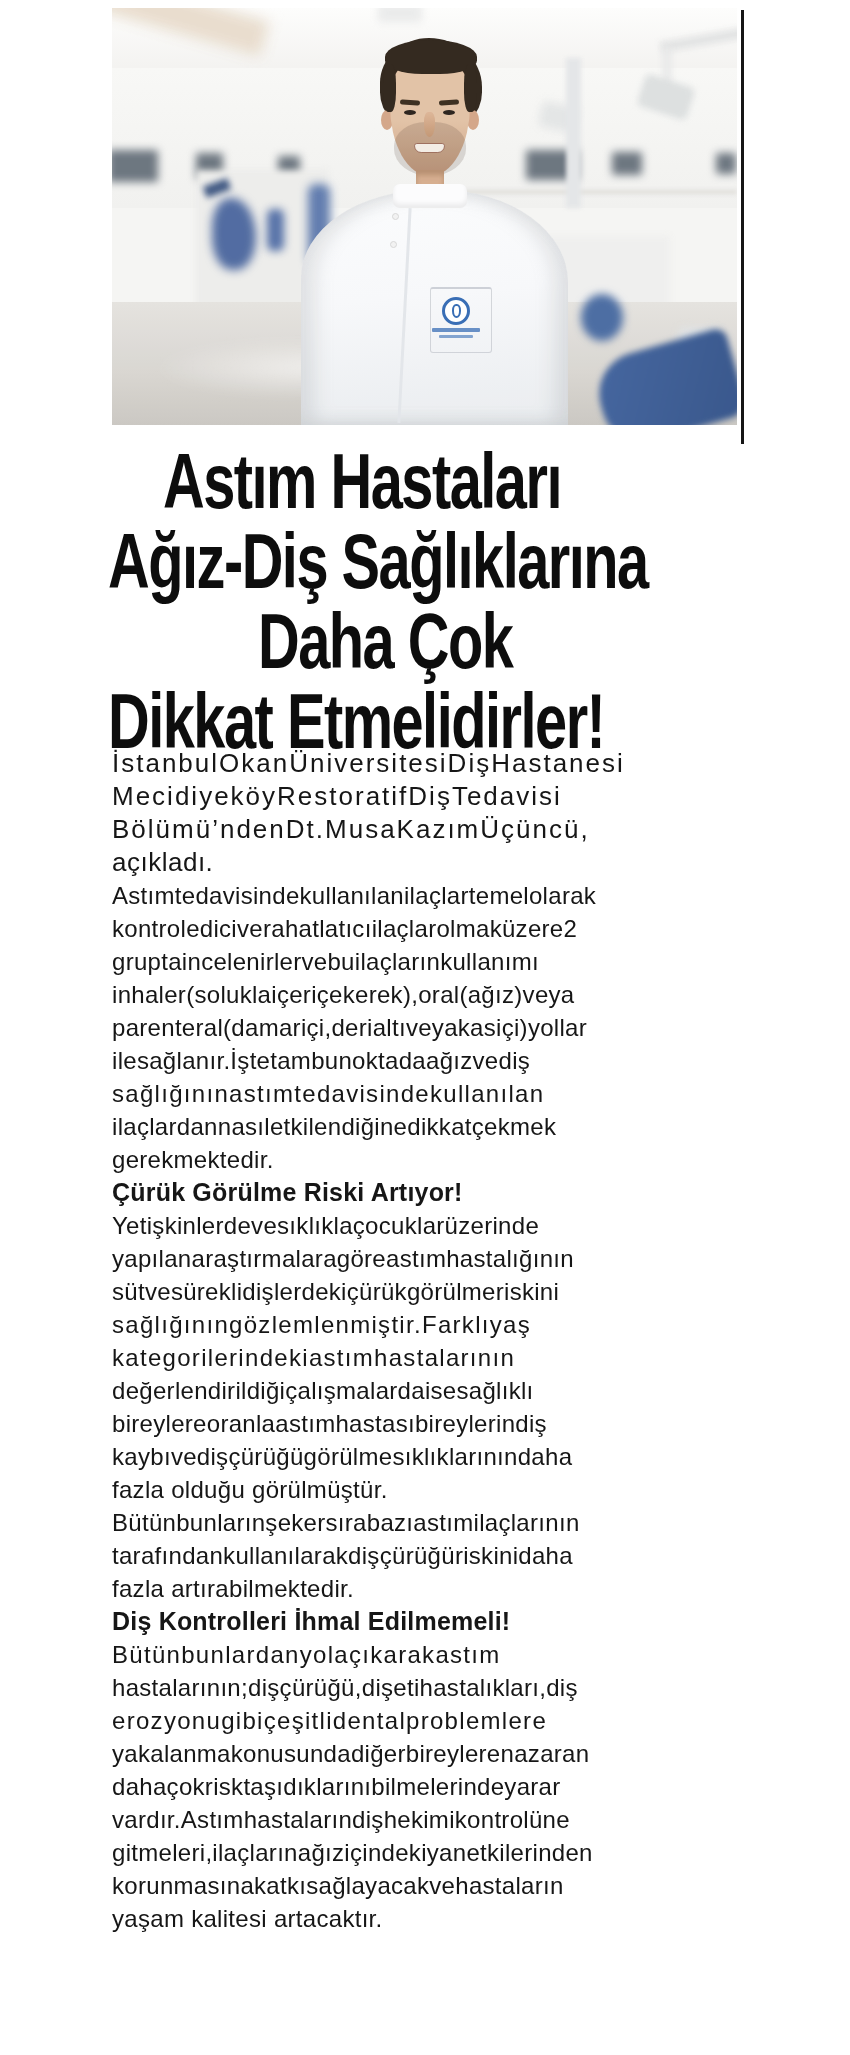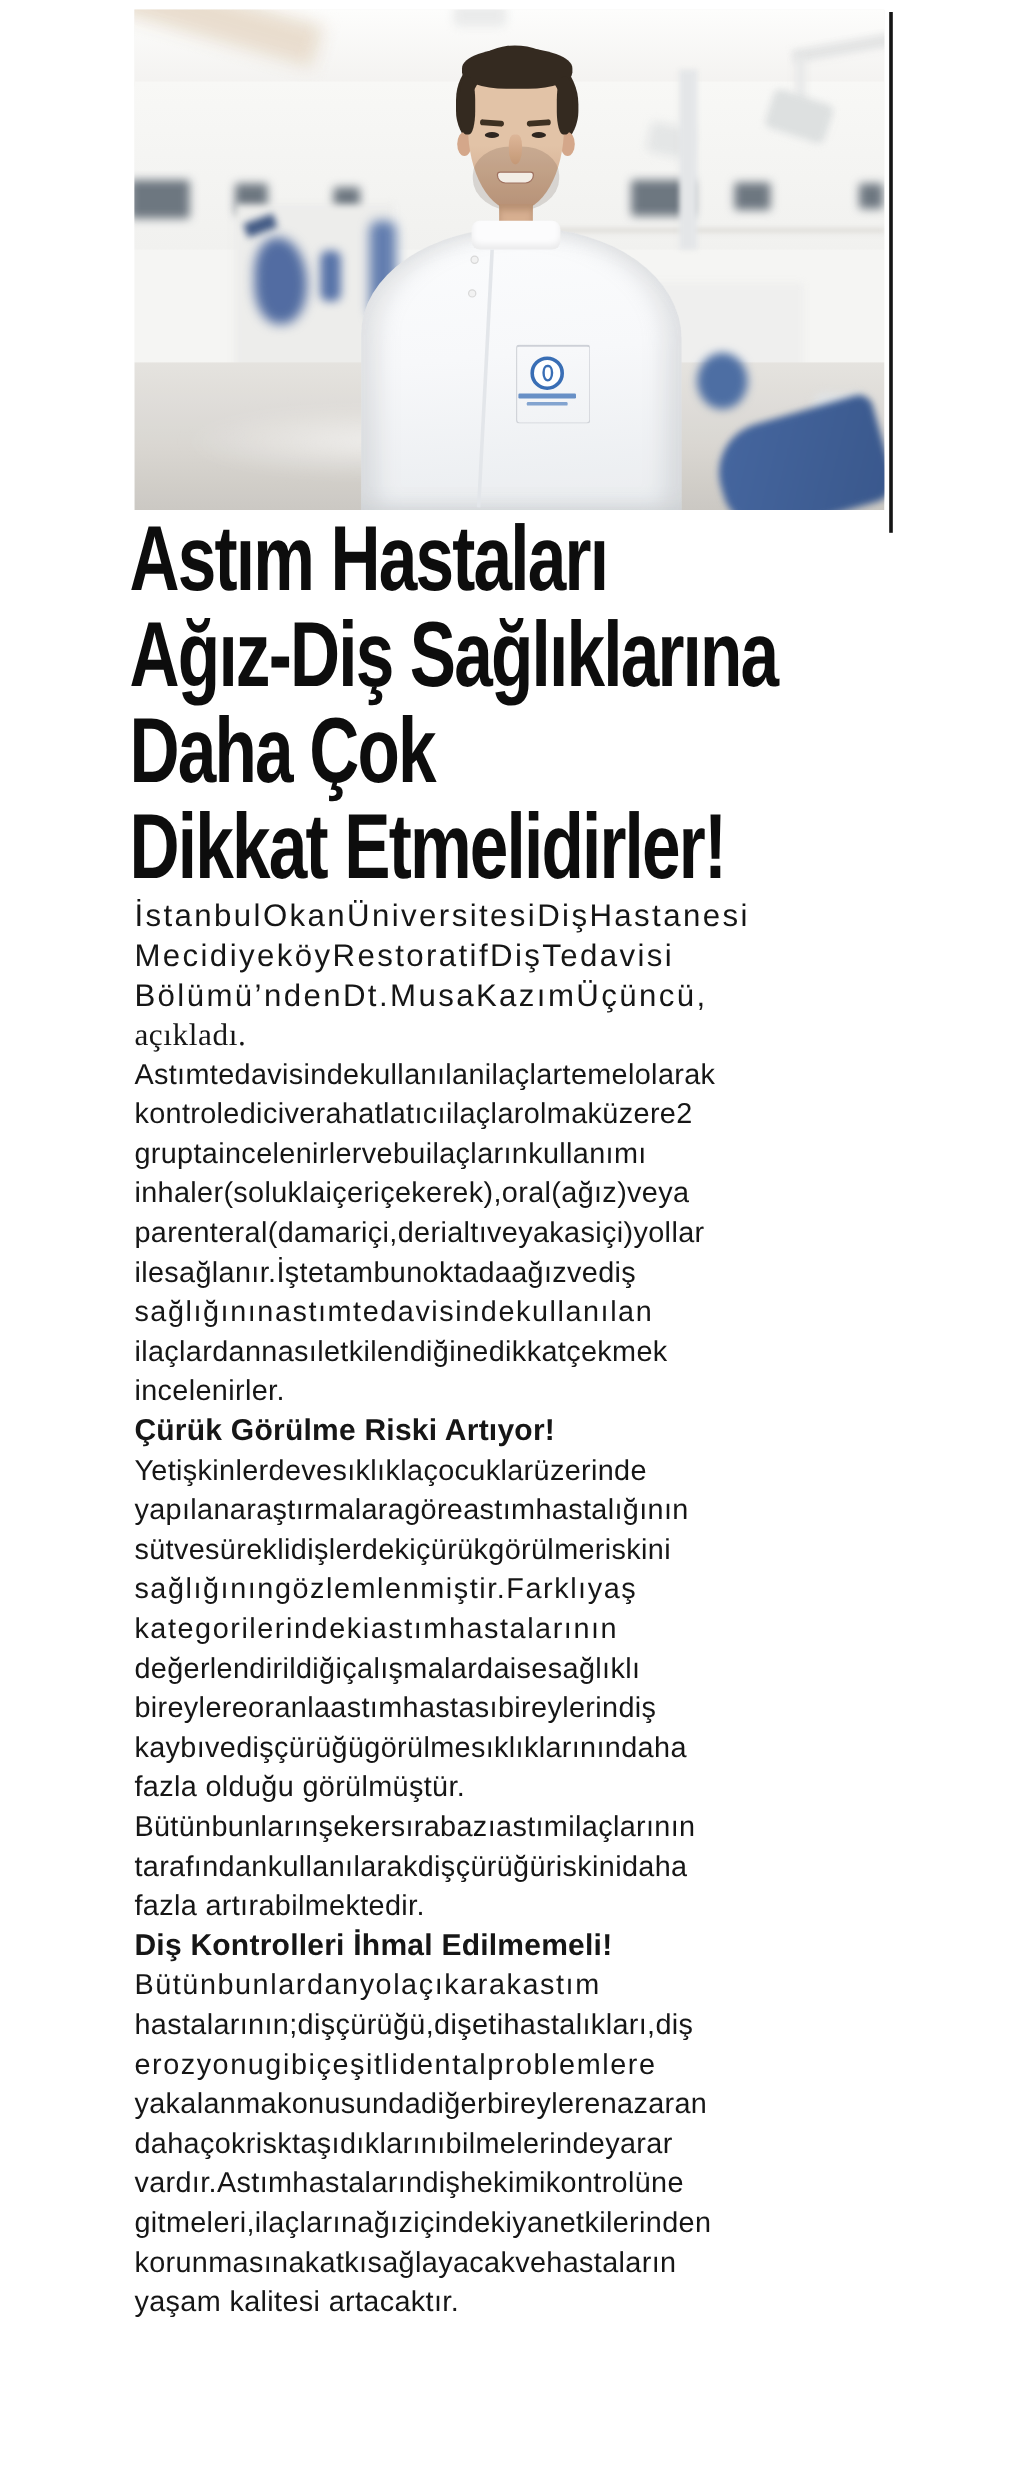--- a/index.html
+++ b/index.html
@@ -75,32 +75,32 @@
   .p-pocket{left:133px;top:249px;width:62px;height:66px;border:1px solid rgba(150,156,168,.38);border-top:2px solid rgba(150,156,168,.45);border-radius:3px;}
   .p-logo{left:145px;top:259px;width:28px;height:28px;background:#ffffff;border:3px solid var(--logo-blue);border-radius:50%;display:flex;align-items:center;justify-content:center;}
   .p-tooth{width:9px;height:14px;border:2px solid var(--logo-blue);border-radius:45% 45% 50% 50%;background:#fff;}
   .p-logotext1{left:135px;top:290px;width:48px;height:4px;background:var(--logo-blue);opacity:.75;border-radius:1px;}
   .p-logotext2{left:142px;top:297px;width:34px;height:3px;background:var(--logo-blue);opacity:.6;border-radius:1px;}
 
   
   .vrule{position:absolute;left:741px;top:10px;width:3px;height:434px;background:var(--rule);}
 
   
-  .headline{position:absolute;left:108px;top:426px;width:640px;color:var(--headline);}
+  .headline{position:absolute;left:108px;top:441px;width:640px;color:var(--headline);text-align:center;}
   .hline{height:80px;line-height:80px;font-weight:bold;font-size:77px;white-space:nowrap;}
   .hline>span{display:inline-block;transform:scaleX(0.75);transform-origin:0 50%;letter-spacing:-2px;}
 
   
   .article{position:absolute;left:112px;top:747px;width:610px;color:var(--text);}
   .aline{height:33px;line-height:33px;font-size:24px;letter-spacing:0.3px;overflow:visible;}
   .aline.just{display:flex;white-space:nowrap;}
   .aline.just>span{flex:0 0 auto;}
   .aline.wide{letter-spacing:1.3px;}
   .aline.intro-line{font-size:26px;letter-spacing:2px;}
-  .aline.intro-line.plain{letter-spacing:0.5px;font-family:Liberation Serif, serif;}
+  .aline.intro-line.plain{letter-spacing:0.5px;}
   .subhead{height:33px;line-height:33px;font-size:25px;font-weight:bold;letter-spacing:0.2px;}
 </style>
 </head>
 <body>
 
 <div class="page">
 
   <figure class="photo">
     <div class="abs ph-ceiling"></div>
     <div class="abs ph-beam"></div>
@@ -253,21 +253,21 @@
         <span>tedavisinde</span>
         <span>kullanılan</span>
       </div>
       <div class="aline just">
         <span>ilaçlardan</span>
         <span>nasıl</span>
         <span>etkilendiğine</span>
         <span>dikkat</span>
         <span>çekmek</span>
       </div>
-      <div class="aline plain">incelenirler.</div>
+      <div class="aline plain">gerekmektedir.</div>
       <div class="subhead">Çürük Görülme Riski Artıyor!</div>
       <div class="aline just">
         <span>Yetişkinlerde</span>
         <span>ve</span>
         <span>sıklıkla</span>
         <span>çocuklar</span>
         <span>üzerinde</span>
       </div>
       <div class="aline just">
         <span>yapılan</span>

